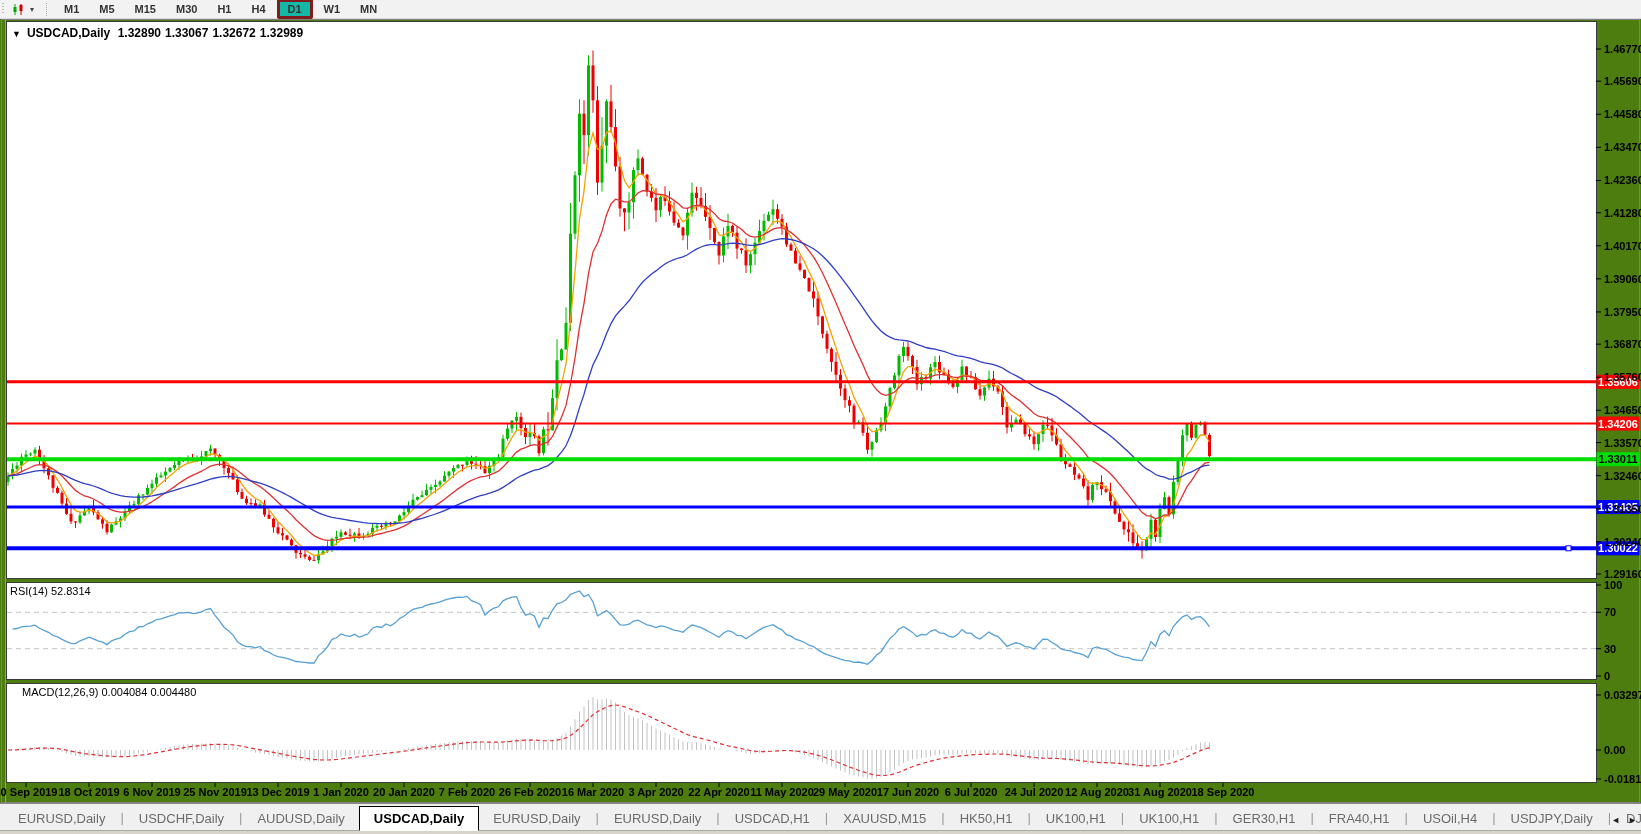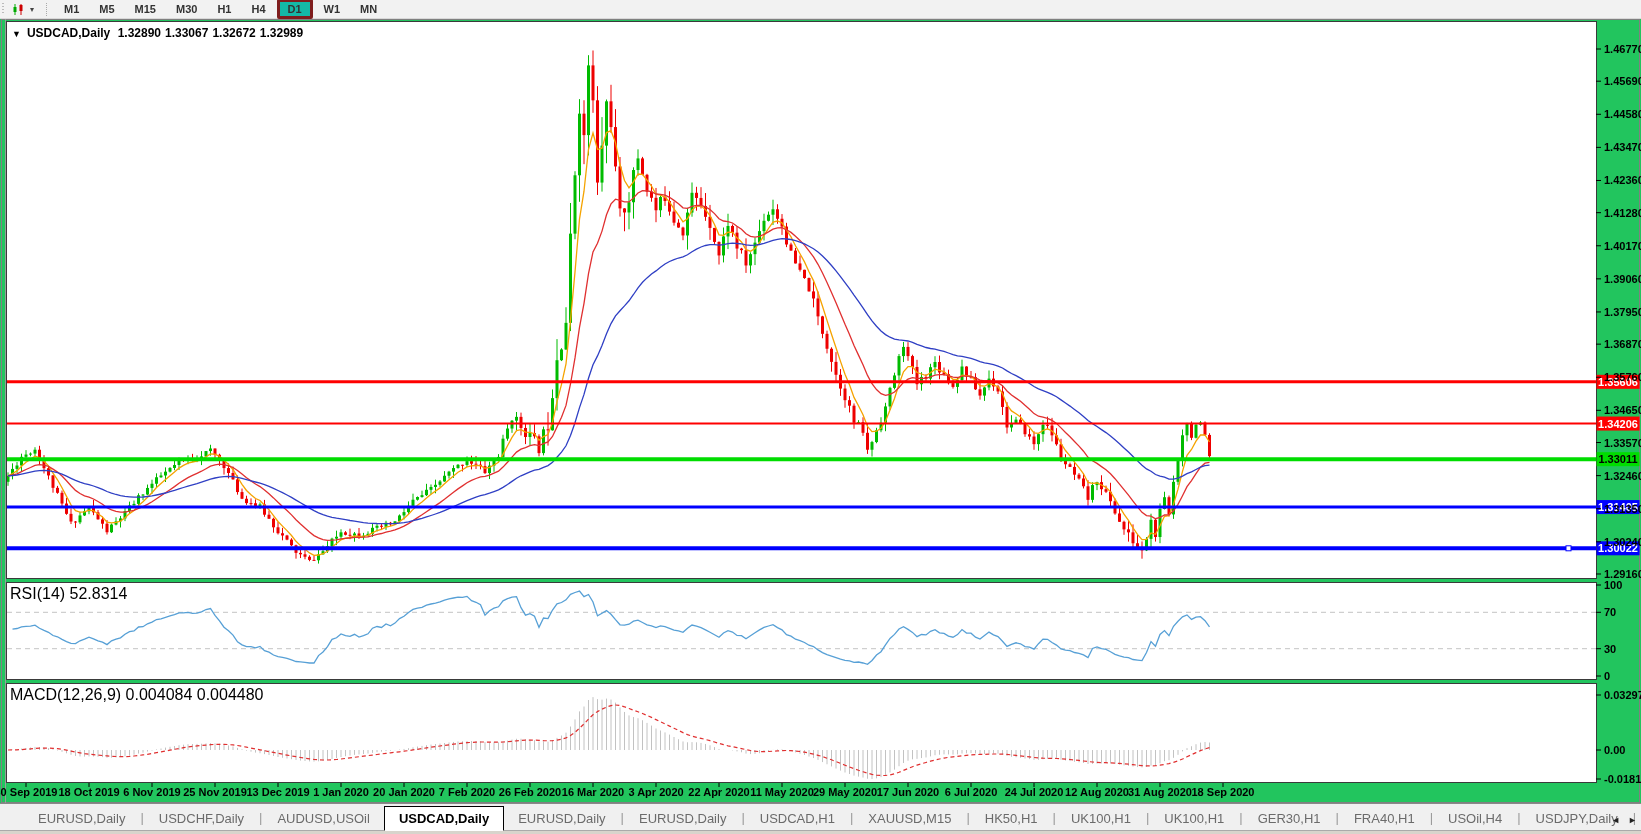--- a/index.html
+++ b/index.html
@@ -9,30 +9,30 @@
     display:flex;align-items:center;font-size:11px;color:#222;}
   .grip{width:5px;height:12px;margin:0 4px 0 2px;
     background-image:repeating-linear-gradient(#bbb 0 1px,transparent 1px 3px);
     background-size:2px 100%;background-repeat:repeat-y;}
   .tool-icon{width:16px;height:13px;display:inline-block;margin:0 1px;}
   .caret{font-size:8px;color:#444;margin:0 6px 0 1px;}
   .tool-sep{width:1px;height:13px;border-left:1px dotted #aaa;margin:0 6px;}
   .tf-btn{padding:1px 8px;margin:0 1px;color:#333;font-weight:700;cursor:default;border:1px solid transparent;border-radius:2px;}
   .tf-btn.active{background:#14b8a6;border:3px solid #7f1d1d;}
   
-  .chart-wrap{position:relative;width:1641px;height:784px;background:#22c55e;}
+  .chart-wrap{position:relative;width:1641px;height:784px;background:#4d7c0f;}
   .chart-title{position:absolute;left:12px;top:7px;font-size:12px;font-weight:700;color:#000;z-index:5;}
   .chart-title .dd{font-size:9px;margin-right:6px;color:#000;}
   .chart-title span{margin-right:4px;}
-  .panel-label{position:absolute;left:10px;font-size:16px;color:#000;z-index:5;}
+  .panel-label{position:absolute;left:10px;font-size:11px;color:#000;z-index:5;}
   .rsi-label{top:566px;}
-  .macd-label{top:667px;}
+  .macd-label{top:667px;margin-left:12px;}
   
   .tabbar{height:26px;background:#f0f0f0;border-top:1px solid #888;
-    display:flex;align-items:flex-end;font-size:13px;color:#6b6b6b;padding-left:24px;position:relative;}
+    display:flex;align-items:flex-end;font-size:13px;color:#6b6b6b;padding-left:4px;position:relative;}
   .tab{padding:3px 14px 4px 14px;white-space:nowrap;cursor:default;}
   .tab.active{background:#ffffff;border:1px solid #000;border-bottom:1px solid #fff;
     color:#000;font-weight:700;margin-bottom:-1px;padding-top:4px;z-index:2;}
   .tab-sep{color:#9a9a9a;align-self:center;padding:0 1px;}
   .tab-scroll{position:absolute;right:4px;bottom:5px;display:flex;gap:8px;color:#222;font-size:9px;}
   .tab-scroll span{cursor:default;}
   .bottom-strip{height:6px;background:#d8d4cc;border-top:1px solid #aaa;}
   svg text{font-family:"Liberation Sans", sans-serif;}
 </style>
 </head>
@@ -1015,21 +1015,21 @@
         <text x="1223" y="777" text-anchor="middle" font-size="11" font-weight="700" fill="#000">18 Sep 2020</text>
       </g>
     </svg>
 </div>
 
 <div class="tabbar" id="tabbar">
   <div class="tab">EURUSD,Daily</div>
     <span class="tab-sep">|</span>
     <div class="tab">USDCHF,Daily</div>
     <span class="tab-sep">|</span>
-    <div class="tab">AUDUSD,USOil</div>
+    <div class="tab">AUDUSD,Daily</div>
     <div class="tab active">USDCAD,Daily</div>
     <div class="tab">EURUSD,Daily</div>
     <span class="tab-sep">|</span>
     <div class="tab">EURUSD,Daily</div>
     <span class="tab-sep">|</span>
     <div class="tab">USDCAD,H1</div>
     <span class="tab-sep">|</span>
     <div class="tab">XAUUSD,M15</div>
     <span class="tab-sep">|</span>
     <div class="tab">HK50,H1</div>

